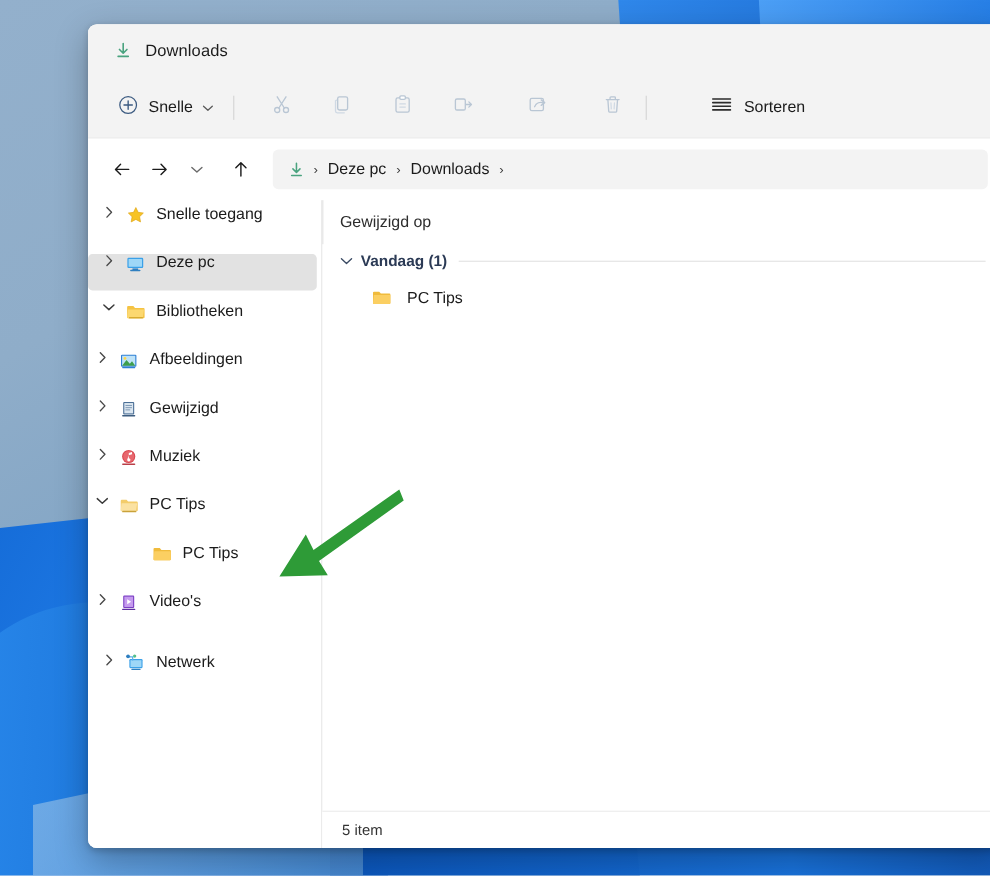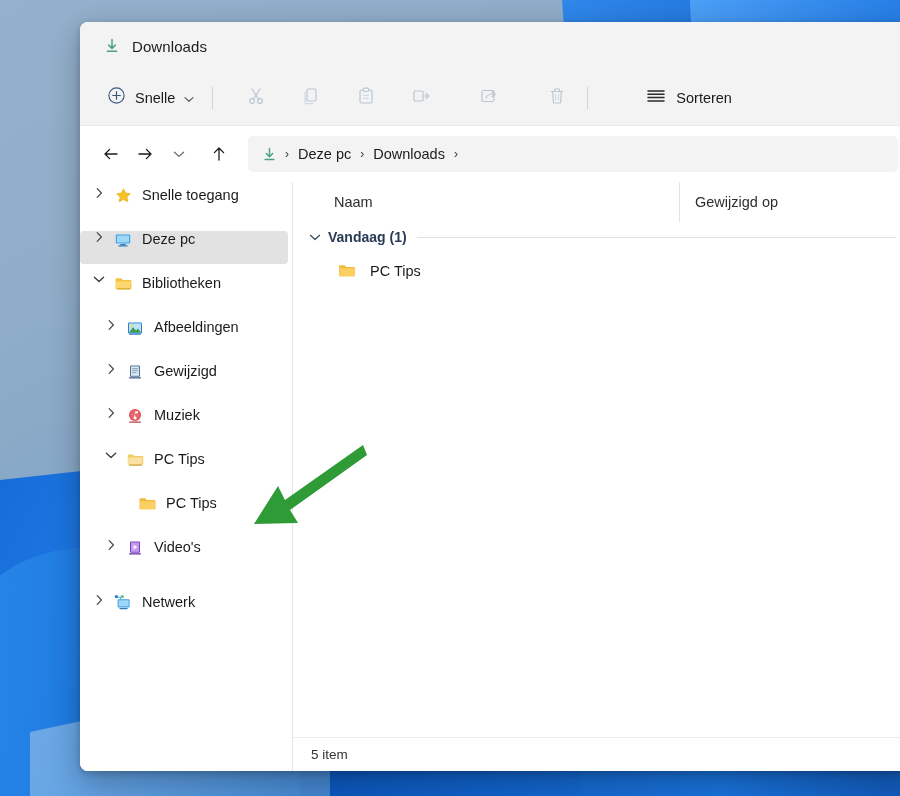--- a/index.html
+++ b/index.html
@@ -226,21 +226,21 @@
     align-items: center;
     justify-content: center;
     margin-right: 8px;
   }
   .nav-lbl {
     font-size: 14.5px;
     color: #1b1b1b;
     white-space: nowrap;
   }
   .lvl0 { padding-left: 6px; }
-  .lvl1 { padding-left: 18px; }
+  .lvl1 { }
   .lvl2 { padding-left: 30px; }
   .nav-gap { height: 11px; }
 
   
   #content { flex: 1 1 auto; display: flex; flex-direction: column; min-width: 0; }
   #col-headers {
     height: 40px;
     display: flex;
     align-items: center;
     flex: 0 0 auto;
@@ -658,21 +658,20 @@
               <circle cx="2.4" cy="2.6" r="1.7" fill="#2f7fc0"></circle>
               <circle cx="8.4" cy="2.4" r="1.5" fill="#54c08a"></circle>
             </svg>
           </span>
           <span class="nav-lbl">Netwerk</span>
         </div>
       </div>
 
       <div id="content">
         <div id="col-headers">
-          <div class="col-h" id="col-name">Naam</div>
           <div class="col-h" id="col-modified">Gewijzigd op</div>
 
         </div>
 
         <div id="group-row">
           <span id="group-twisty">
             <svg width="12" height="9" viewBox="0 0 12 9">
                 <path d="M1.4 2.3 L6 6.5 L10.6 2.3" stroke="#3a4a63" stroke-width="1.25" fill="none" stroke-linecap="round" stroke-linejoin="round"></path>
               </svg>
           </span>

